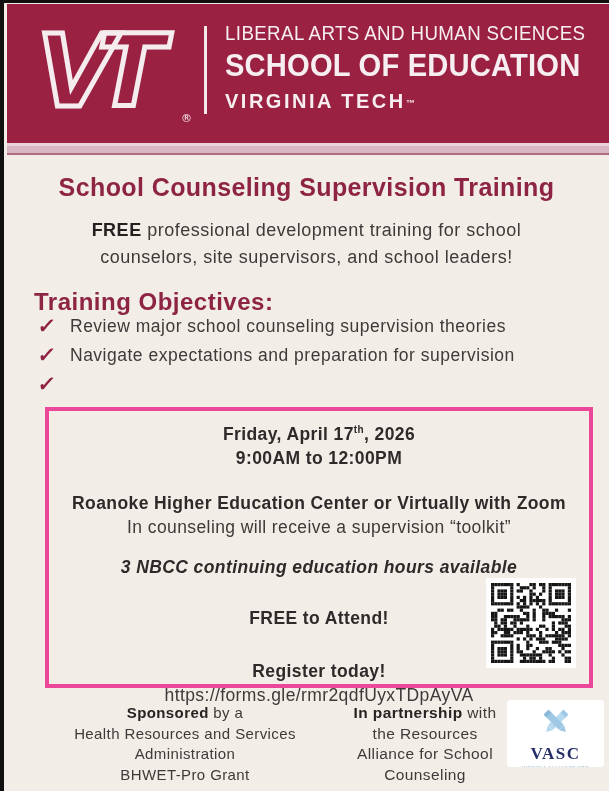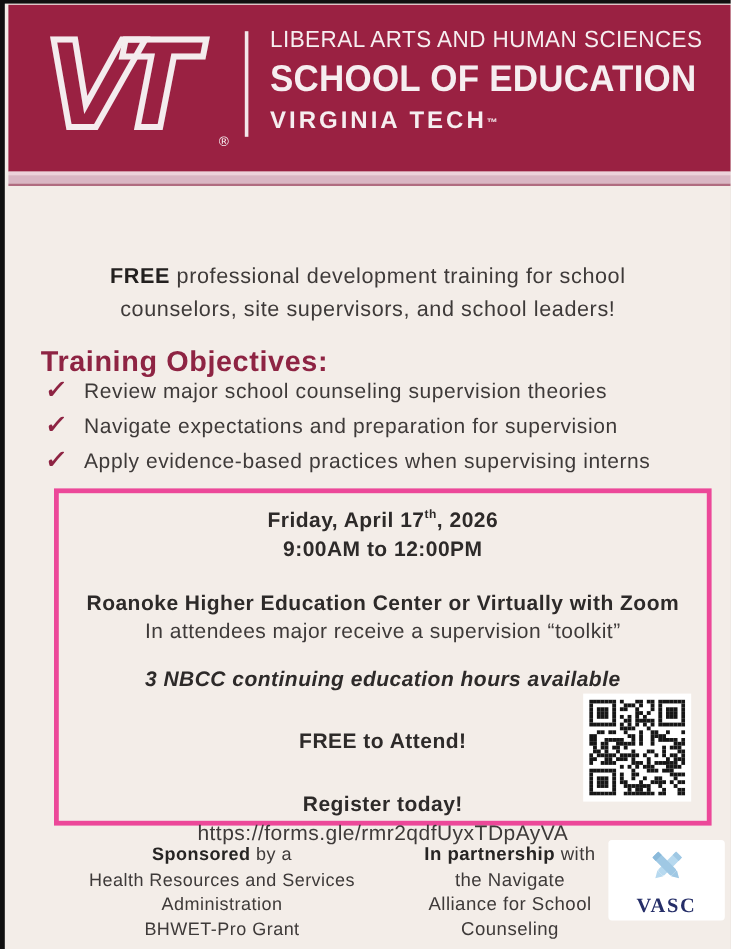--- a/index.html
+++ b/index.html
@@ -98,46 +98,46 @@
     <div class="banner-text">
       <div class="bt1">LIBERAL ARTS AND HUMAN SCIENCES</div>
       <div class="bt2">SCHOOL OF EDUCATION</div>
       <div class="bt3"><span>VIRGINIA TECH</span><span class="tm">™</span></div>
     </div>
   </div>
   <div class="stripe-pale"></div>
   <div class="stripe-main"></div>
   <div class="stripe-line"></div>
 
+  <div class="title">School Counseling Supervision Training</div>
   <div class="intro">
     <b>FREE</b><span> professional development training for school</span><br>
     <span>counselors, site supervisors, and school leaders!</span>
   </div>
 
   <div class="obj-head">Training Objectives:</div>
   <div class="obj-list">
     <div class="obj-item">
       <span class="check">✓</span>
       <span class="obj-text">Review major school counseling supervision theories</span>
     </div>
     <div class="obj-item">
       <span class="check">✓</span>
       <span class="obj-text">Navigate expectations and preparation for supervision</span>
     </div>
     <div class="obj-item">
       <span class="check">✓</span>
-      <span class="obj-text">Apply evidence-based practices when supervising interns</span>
     </div>
   </div>
 
   <div class="details-box">
     <div class="dl b mt8"><span>Friday, April 17</span><sup>th</sup><span>, 2026</span></div>
     <div class="dl b mt2">9:00AM to 12:00PM</div>
     <div class="dl b mt24">Roanoke Higher Education Center or Virtually with Zoom</div>
-    <div class="dl mt2">In attendees major receive a supervision “toolkit”</div>
+    <div class="dl mt2">In counseling will receive a supervision “toolkit”</div>
     <div class="dl b mt26">3 NBCC continuing education hours available</div>
     <div class="dl b mt30">FREE to Attend!</div>
     <div class="dl b mt32">Register today!</div>
     <div class="dl mt2">https://forms.gle/rmr2qdfUyxTDpAyVA</div>
     <div class="qr">
       <svg width="80" height="80" viewBox="0 0 80 80">
           <rect x="0.00" y="0.00" width="3.20" height="3.20" fill="#161616"></rect>
           <rect x="3.20" y="0.00" width="3.20" height="3.20" fill="#161616"></rect>
           <rect x="6.40" y="0.00" width="3.20" height="3.20" fill="#161616"></rect>
           <rect x="9.60" y="0.00" width="3.20" height="3.20" fill="#161616"></rect>
@@ -463,21 +463,21 @@
 
   <div class="footer-sponsor">
     <b>Sponsored</b><span> by a</span><br>
     <span>Health Resources and Services</span><br>
     <span>Administration</span><br>
     <span>BHWET-Pro Grant</span>
   </div>
 
   <div class="footer-partner">
     <b>In partnership</b><span> with</span><br>
-    <span>the Navigate</span><br>
+    <span>the Resources</span><br>
     <span>Alliance for School</span><br>
     <span>Counseling</span>
   </div>
 
   <div class="vasc-card">
     <svg width="42" height="34" viewBox="0 0 42 34" style="margin-top:5px;">
       <g transform="translate(21,17) rotate(45)">
         <rect x="-3.5" y="-14" width="7" height="22" rx="1.5" fill="#b7d9ef"></rect>
         <polygon points="-3.5,8 3.5,8 0,14" fill="#b7d9ef"></polygon>
         <rect x="-3.5" y="-14" width="7" height="4" fill="#9fc8e4"></rect>

